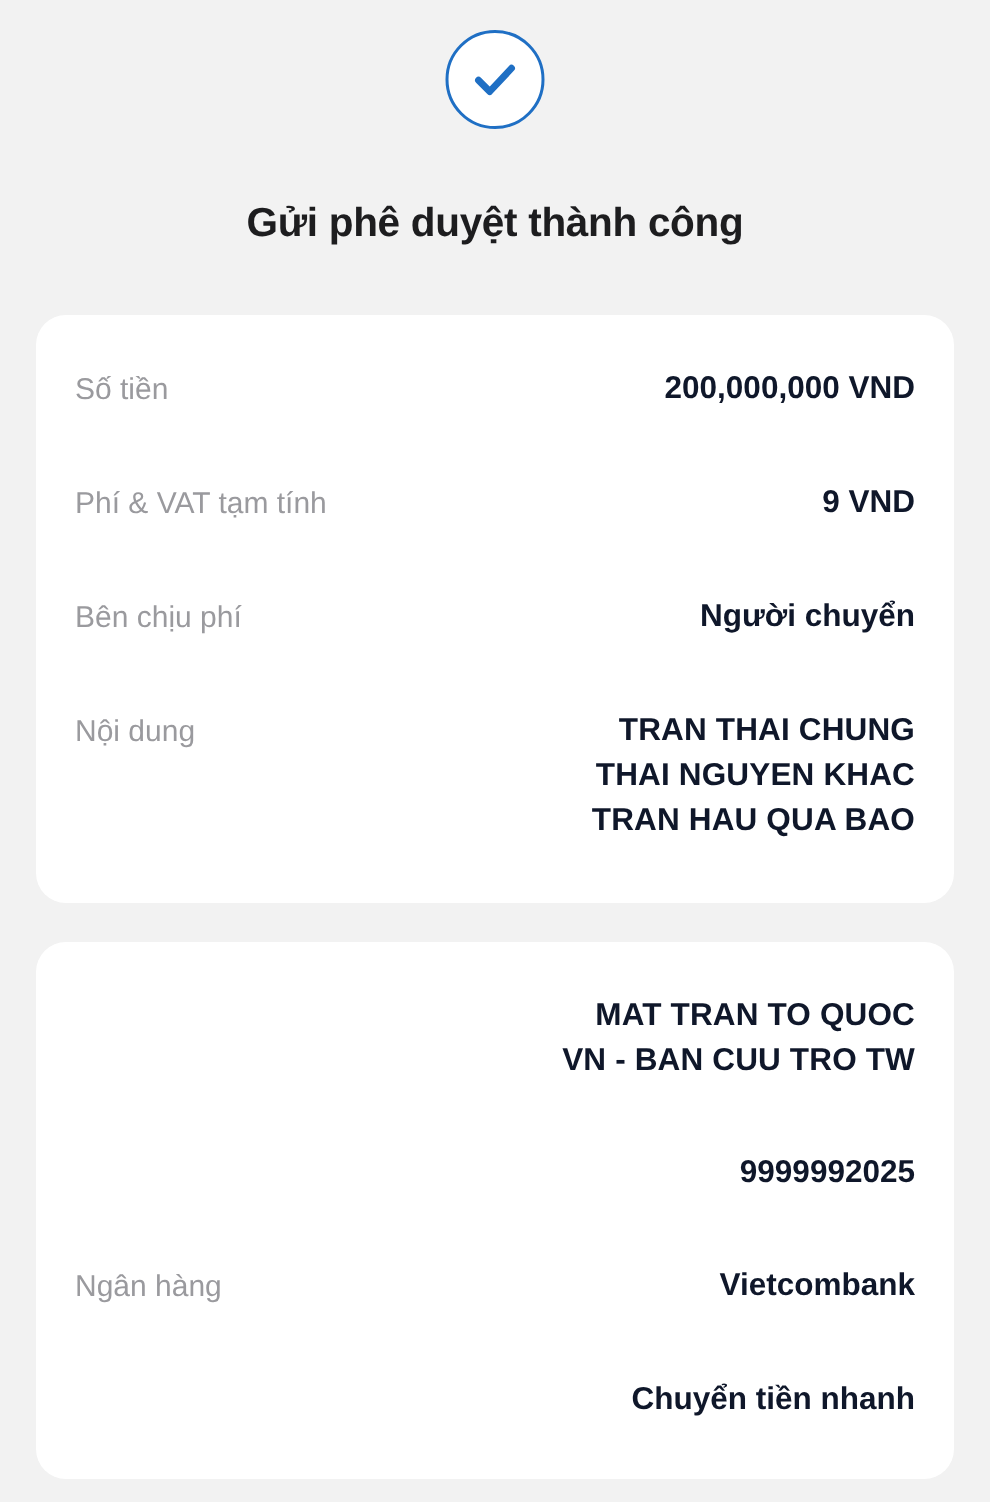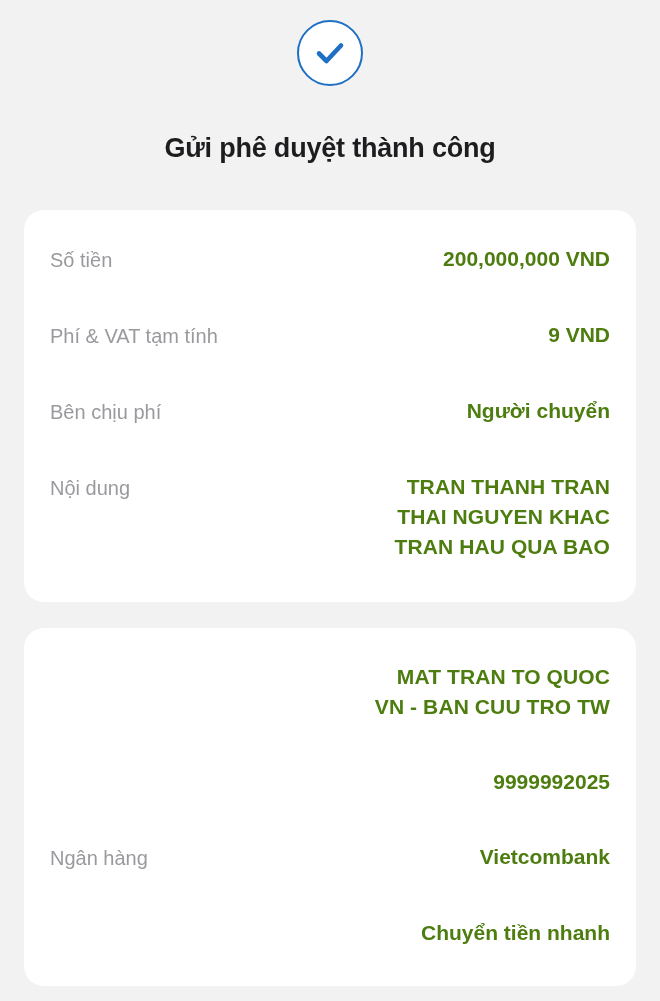--- a/index.html
+++ b/index.html
@@ -77,21 +77,21 @@
     color: #9a9a9e;
     font-weight: normal;
     white-space: nowrap;
     line-height: 30px;
     flex: 0 0 auto;
     padding-top: 1px;
   }
 
   .row .value {
     font-size: 21px;
-    color: #4d7c0f;
+    color: #0f172a;
     font-weight: bold;
     text-align: right;
     line-height: 30px;
     flex: 1 1 auto;
   }
 
   .value .vline { display: block; }
 
   .value.multiline { letter-spacing: 0.1px; }
 
@@ -128,21 +128,21 @@
     </div>
 
     <div class="row">
       <div class="label">Bên chịu phí</div>
       <div class="value">Người chuyển</div>
     </div>
 
     <div class="row content">
       <div class="label">Nội dung</div>
       <div class="value multiline">
-        <span class="vline">TRAN THANH TRAN</span>
+        <span class="vline">TRAN THAI CHUNG</span>
         <span class="vline">THAI NGUYEN KHAC</span>
         <span class="vline">TRAN HAU QUA BAO</span>
       </div>
     </div>
 
   </div>
 
   <div class="card second">
 
     <div class="row recipient">

